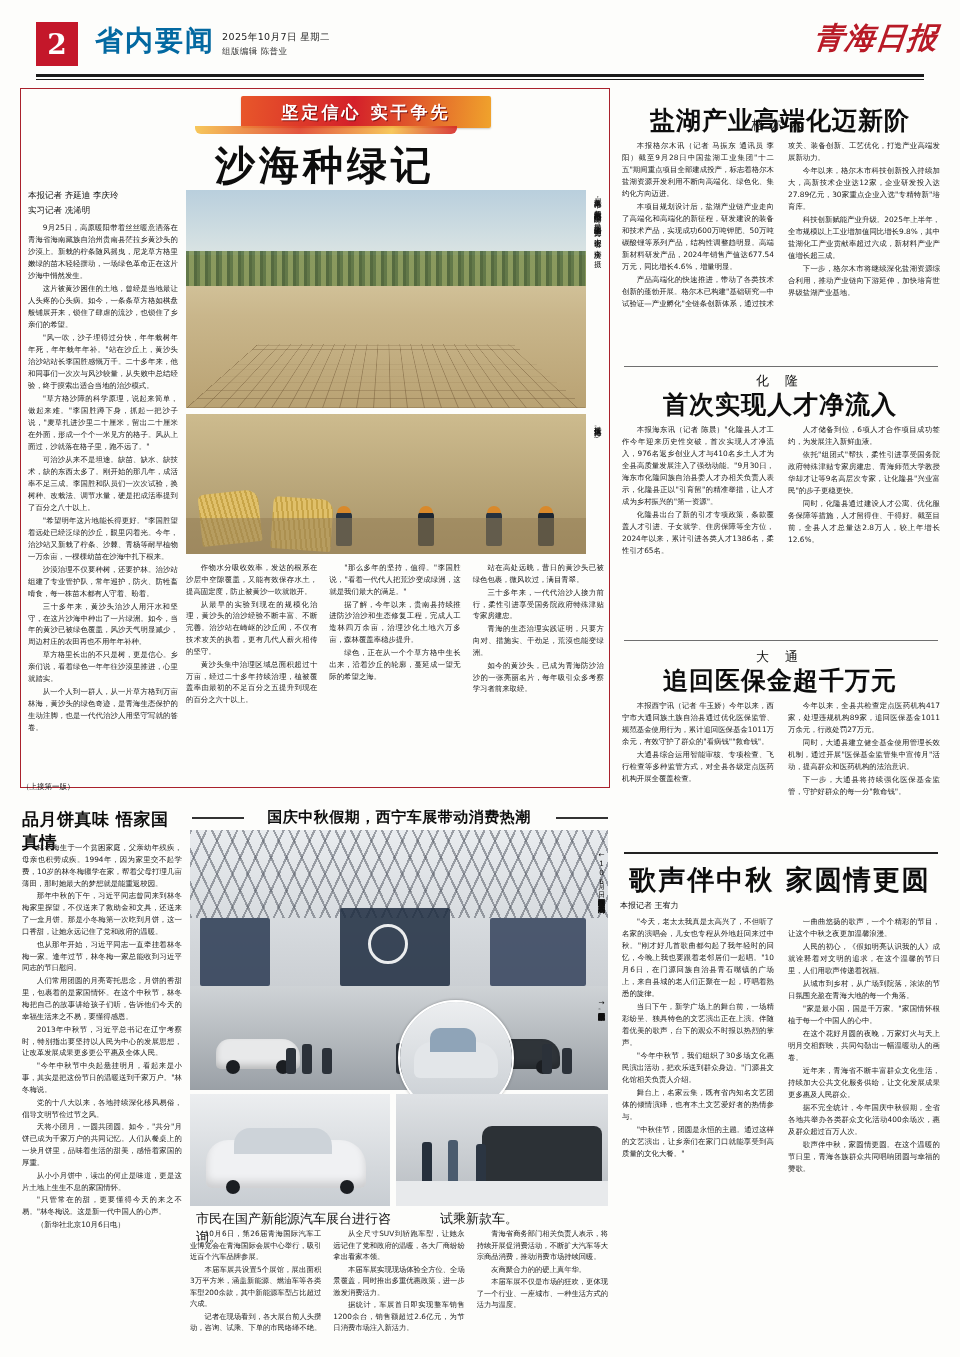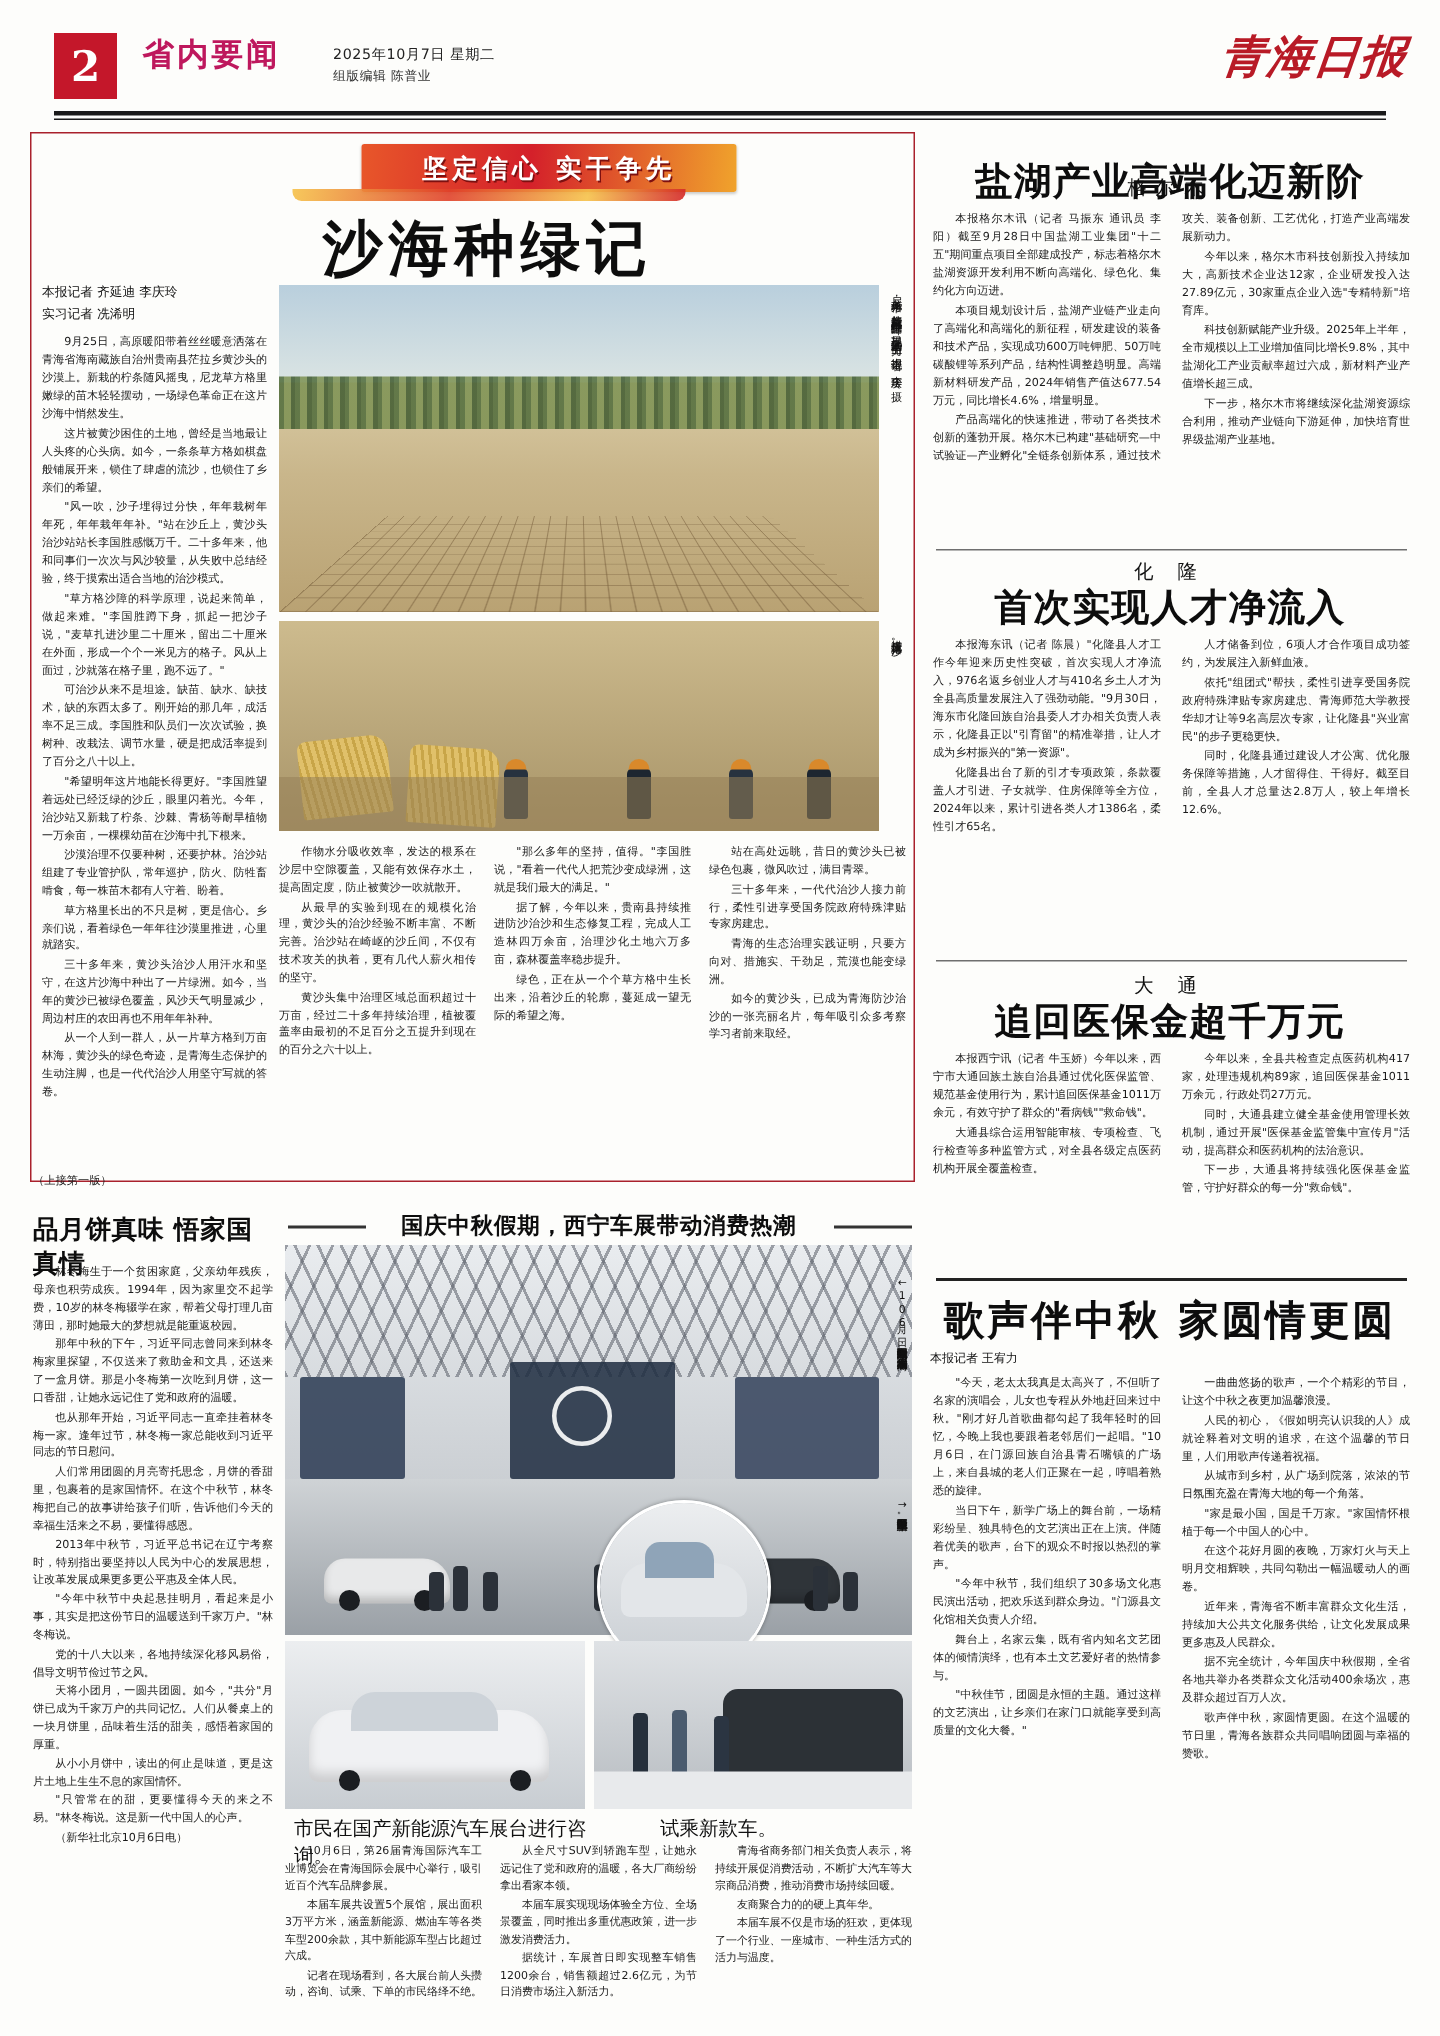--- a/index.html
+++ b/index.html
@@ -16,23 +16,23 @@
   
   .masthead{position:absolute;left:0;top:0;width:960px;height:78px;}
   .page-num-box{
     position:absolute;left:36px;top:22px;width:42px;height:44px;
     background:#c4172a;color:#fff;
     display:flex;align-items:center;justify-content:center;
     font-size:28px;font-weight:bold;font-family:"DejaVu Serif","Liberation Serif",serif;
   }
   .section-title{
     position:absolute;left:95px;top:22px;
-    font-size:21px;font-weight:bold;letter-spacing:2px;
+    font-size:28px;font-weight:bold;letter-spacing:2px;
     font-family:"DejaVu Sans","Liberation Sans",sans-serif;
-    color:#be185d;
+    color:#0369a1;
   }
   .mast-meta{position:absolute;left:222px;top:30px;line-height:1.55;}
   .mast-date{font-size:9.5px;color:#222;letter-spacing:.4px;}
   .mast-editor{font-size:8.5px;color:#333;letter-spacing:.4px;}
   .paper-logo{
     position:absolute;right:22px;top:18px;
     font-size:30px;color:#b81a26;font-weight:bold;
     font-family:"DejaVu Serif","Liberation Serif",serif;
     font-style:italic;letter-spacing:1px;
     transform:skewX(-6deg);
@@ -252,22 +252,22 @@
   </div>
 
   <div class="lead-body" id="lead-body">
       <p>9月25日，高原暖阳带着丝丝暖意洒落在青海省海南藏族自治州贵南县茫拉乡黄沙头的沙漠上。新栽的柠条随风摇曳，尼龙草方格里嫩绿的苗木轻轻摆动，一场绿色革命正在这片沙海中悄然发生。</p>
       <p>这片被黄沙困住的土地，曾经是当地最让人头疼的心头病。如今，一条条草方格如棋盘般铺展开来，锁住了肆虐的流沙，也锁住了乡亲们的希望。</p>
       <p>"风一吹，沙子埋得过分快，年年栽树年年死，年年栽年年补。"站在沙丘上，黄沙头治沙站站长李国胜感慨万千。二十多年来，他和同事们一次次与风沙较量，从失败中总结经验，终于摸索出适合当地的治沙模式。</p>
       <p>"草方格沙障的科学原理，说起来简单，做起来难。"李国胜蹲下身，抓起一把沙子说，"麦草扎进沙里二十厘米，留出二十厘米在外面，形成一个个一米见方的格子。风从上面过，沙就落在格子里，跑不远了。"</p>
       <p>可治沙从来不是坦途。缺苗、缺水、缺技术，缺的东西太多了。刚开始的那几年，成活率不足三成。李国胜和队员们一次次试验，换树种、改栽法、调节水量，硬是把成活率提到了百分之八十以上。</p>
       <p>"希望明年这片地能长得更好。"李国胜望着远处已经泛绿的沙丘，眼里闪着光。今年，治沙站又新栽了柠条、沙棘、青杨等耐旱植物一万余亩，一棵棵幼苗在沙海中扎下根来。</p>
       <p>沙漠治理不仅要种树，还要护林。治沙站组建了专业管护队，常年巡护，防火、防牲畜啃食，每一株苗木都有人守着、盼着。</p>
+      <p>三十多年来，黄沙头治沙人用汗水和坚守，在这片沙海中种出了一片绿洲。如今，当年的黄沙已被绿色覆盖，风沙天气明显减少，周边村庄的农田再也不用年年补种。</p>
       <p>草方格里长出的不只是树，更是信心。乡亲们说，看着绿色一年年往沙漠里推进，心里就踏实。</p>
-      <p>三十多年来，黄沙头治沙人用汗水和坚守，在这片沙海中种出了一片绿洲。如今，当年的黄沙已被绿色覆盖，风沙天气明显减少，周边村庄的农田再也不用年年补种。</p>
       <p>从一个人到一群人，从一片草方格到万亩林海，黄沙头的绿色奇迹，是青海生态保护的生动注脚，也是一代代治沙人用坚守写就的答卷。</p>
     </div>
 
   <div class="photo ph1">
     <div class="sky"></div>
     <div class="dune"></div>
     <div class="treeline"></div>
     <div class="grid-sand"></div>
   </div>
   <div class="vcap vcap1"><span>尼龙草方格中，新栽的树木已经抽出绿叶，显现出蓬勃的生命力。</span><span>本报记者 李庆玲 摄</span></div>

